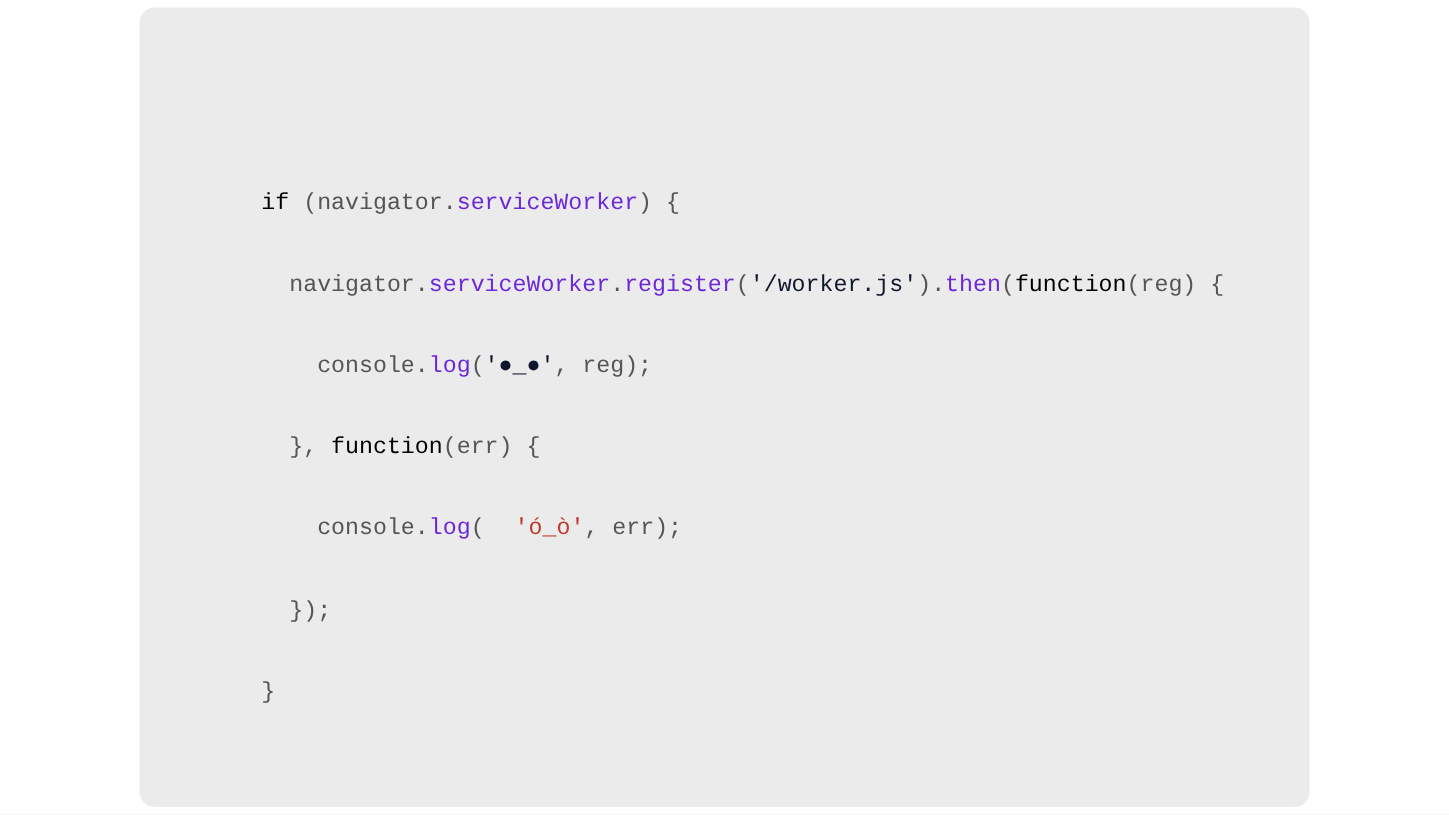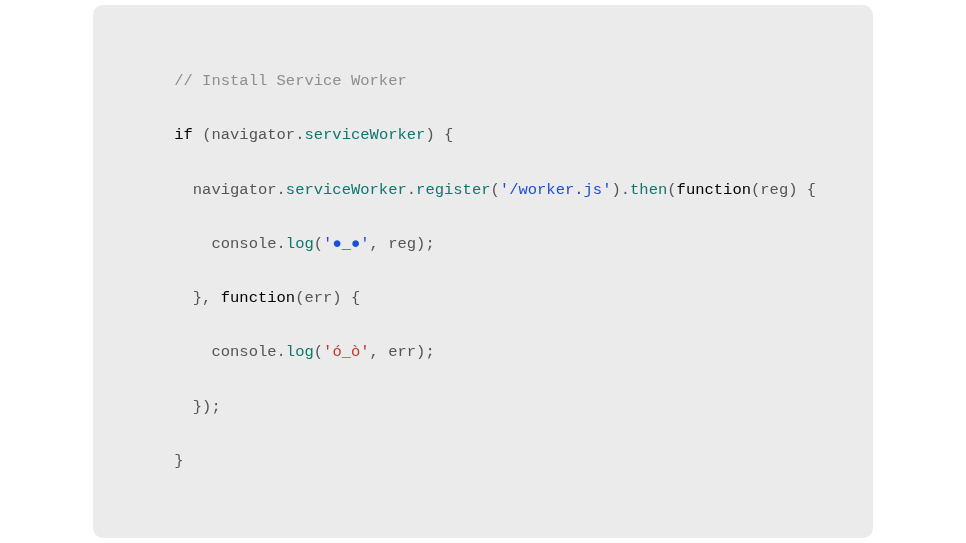--- a/index.html
+++ b/index.html
@@ -29,31 +29,31 @@
     .code-block {
       font-family: 'Courier New', Courier, monospace;
       font-size: 15.5px;
       line-height: 1.75;
       white-space: pre;
     }
 
     .c-comment   { color: #8e8e8e; }
     .c-keyword   { color: #000000; }
     .c-default   { color: #555555; }
-    .c-method    { color: #0f766e; }
-    .c-string-green { color: #1d4ed8; }
-    .c-string-red   { color: #c0392b; }
+    .c-method    { color: #6d28d9; }
+    .c-string-green { color: #0f172a; }
+    .c-string-red   { color: #c0392b; margin-left: 20px; }
     .c-punct     { color: #555555; }
   </style>
 </head>
 <body>
 
 <div class="code-container">
   <div class="code-block">
-    <span class="c-comment">// Install Service Worker</span><br>
+    <br>
     <span class="c-keyword">if</span><span class="c-default"> (</span><span class="c-default">navigator</span><span class="c-punct">.</span><span class="c-method">serviceWorker</span><span class="c-default">) {</span><br>
     <span class="c-default">  navigator</span><span class="c-punct">.</span><span class="c-method">serviceWorker</span><span class="c-punct">.</span><span class="c-method">register</span><span class="c-default">(</span><span class="c-string-green">'/worker.js'</span><span class="c-default">).</span><span class="c-method">then</span><span class="c-default">(</span><span class="c-keyword">function</span><span class="c-default">(reg) {</span><br>
     <span class="c-default">    console</span><span class="c-punct">.</span><span class="c-method">log</span><span class="c-default">(</span><span class="c-string-green">'●_●'</span><span class="c-default">, reg);</span><br>
     <span class="c-default">  }, </span><span class="c-keyword">function</span><span class="c-default">(err) {</span><br>
     <span class="c-default">    console</span><span class="c-punct">.</span><span class="c-method">log</span><span class="c-default">(</span><span class="c-string-red">'ó_ò'</span><span class="c-default">, err);</span><br>
     <span class="c-default">  });</span><br>
     <span class="c-default">}</span>
   </div>
 </div>
 

